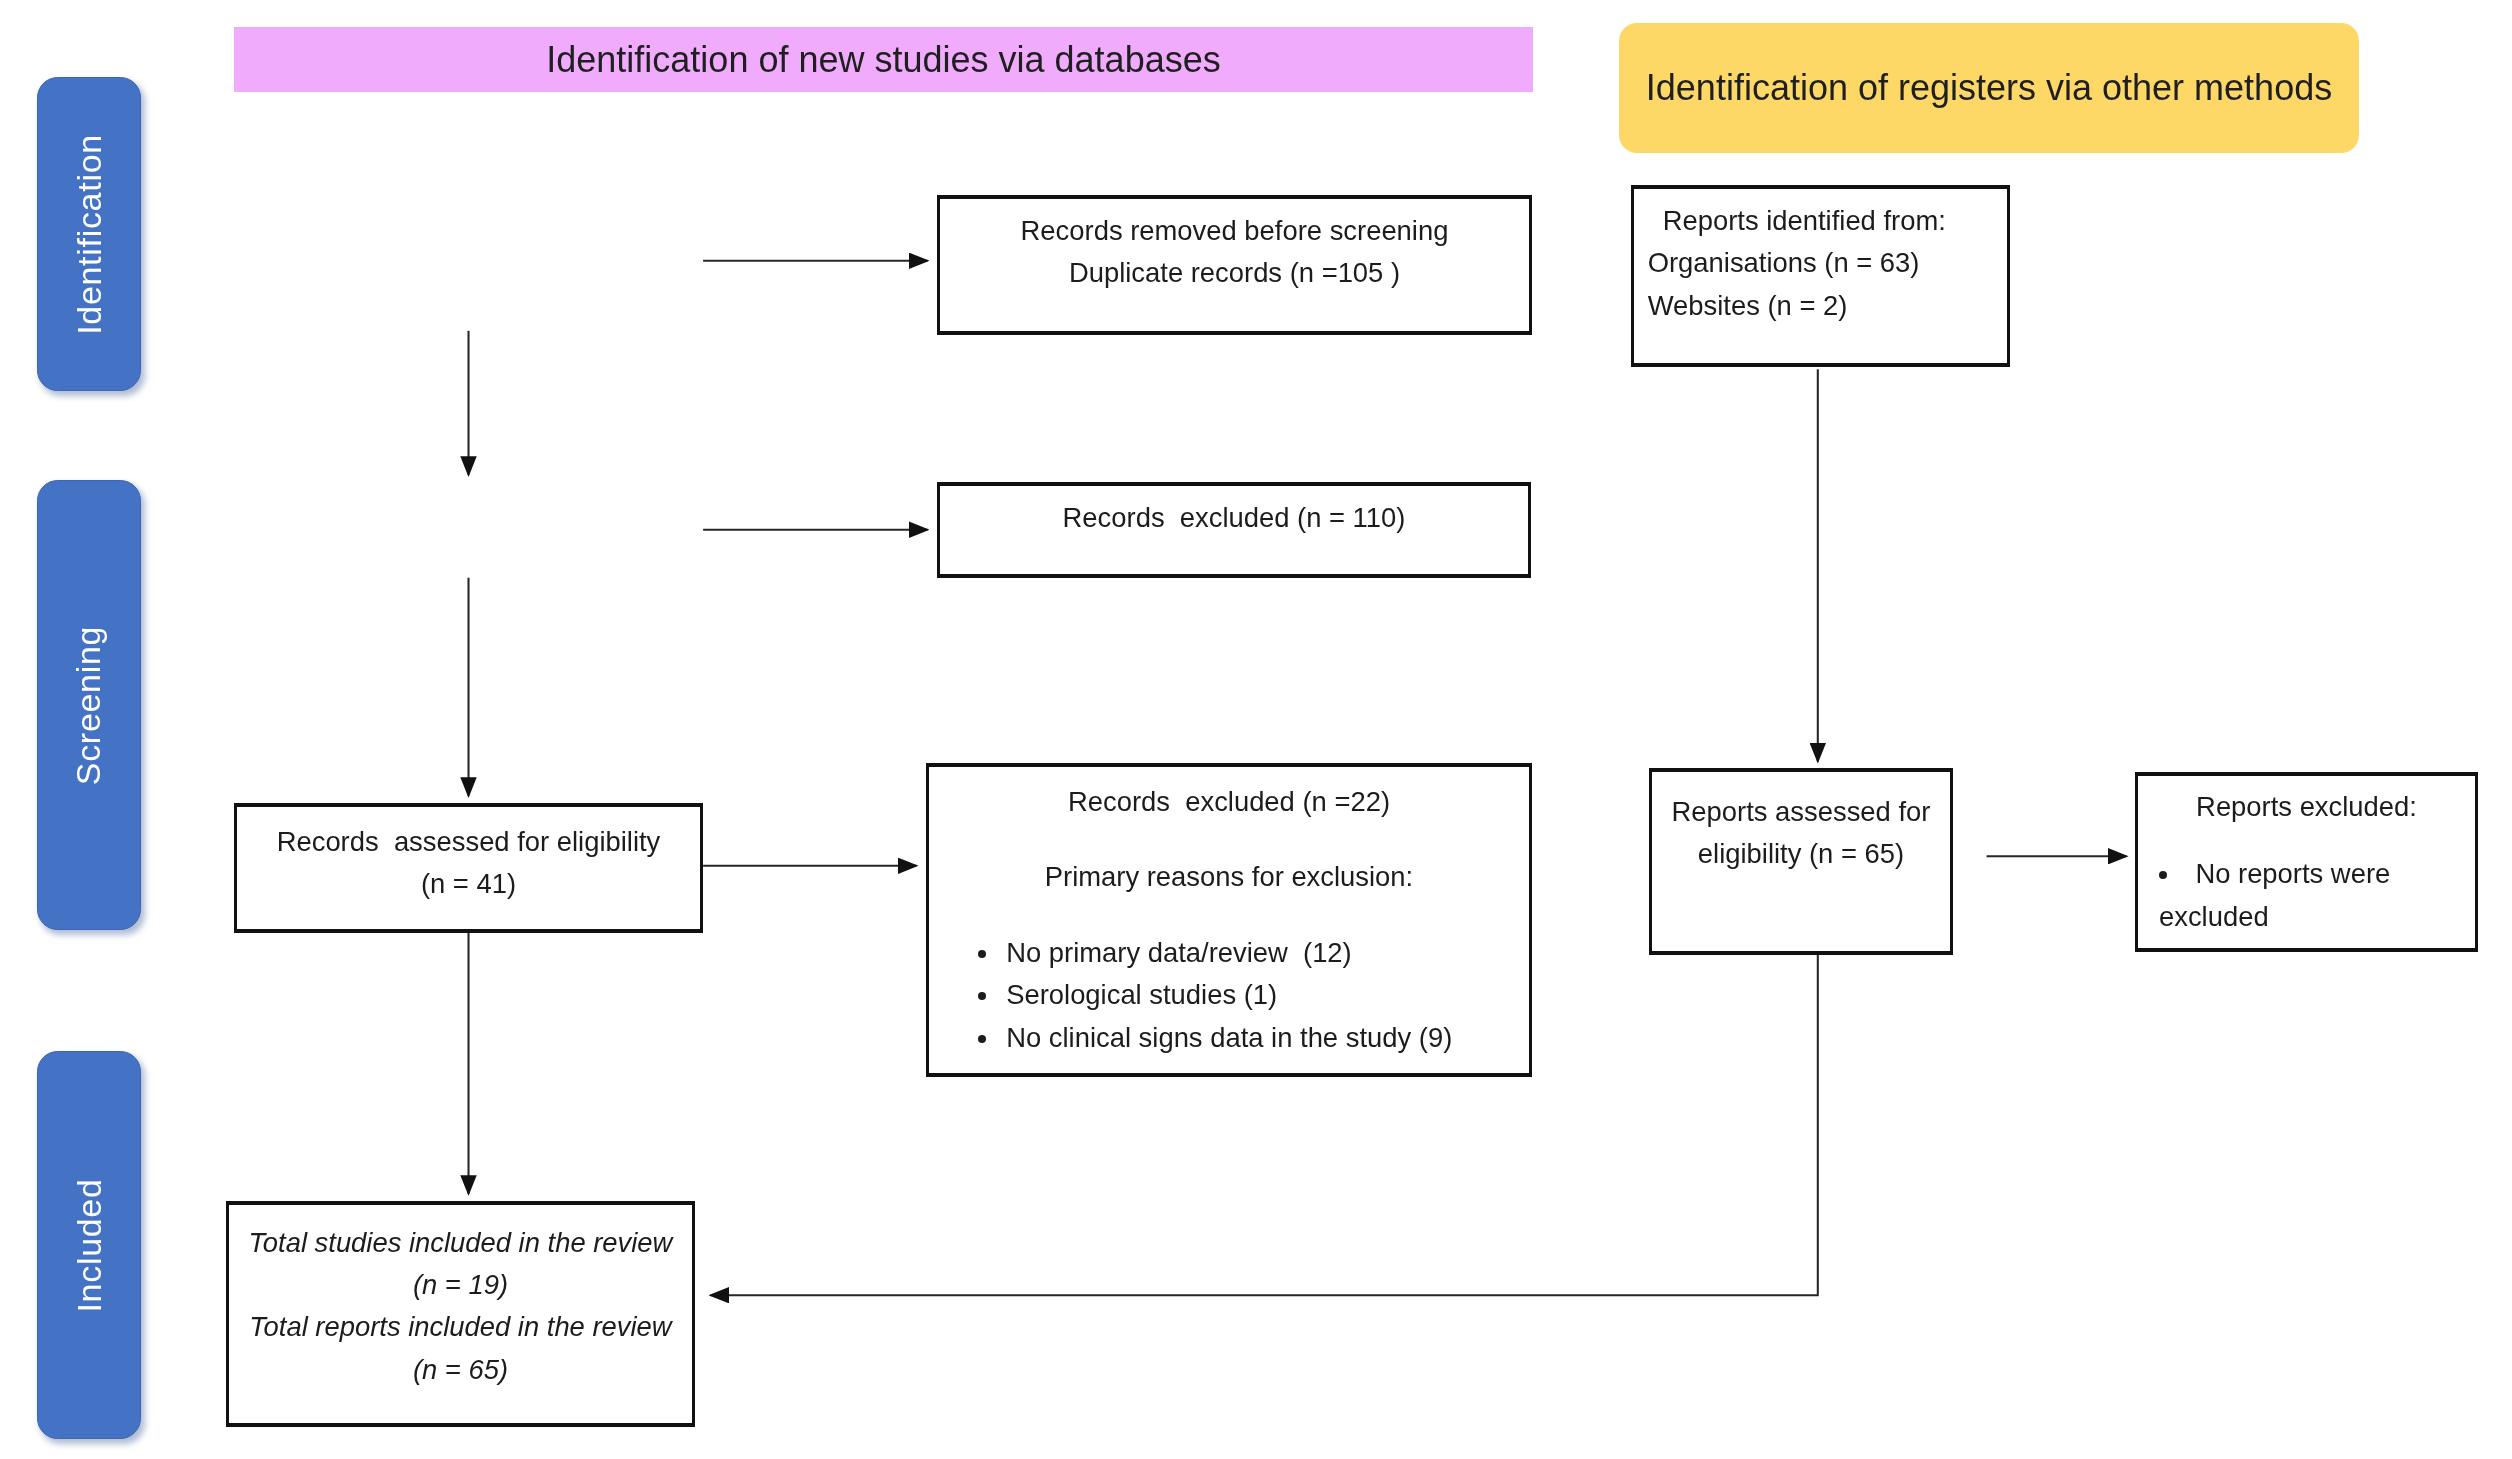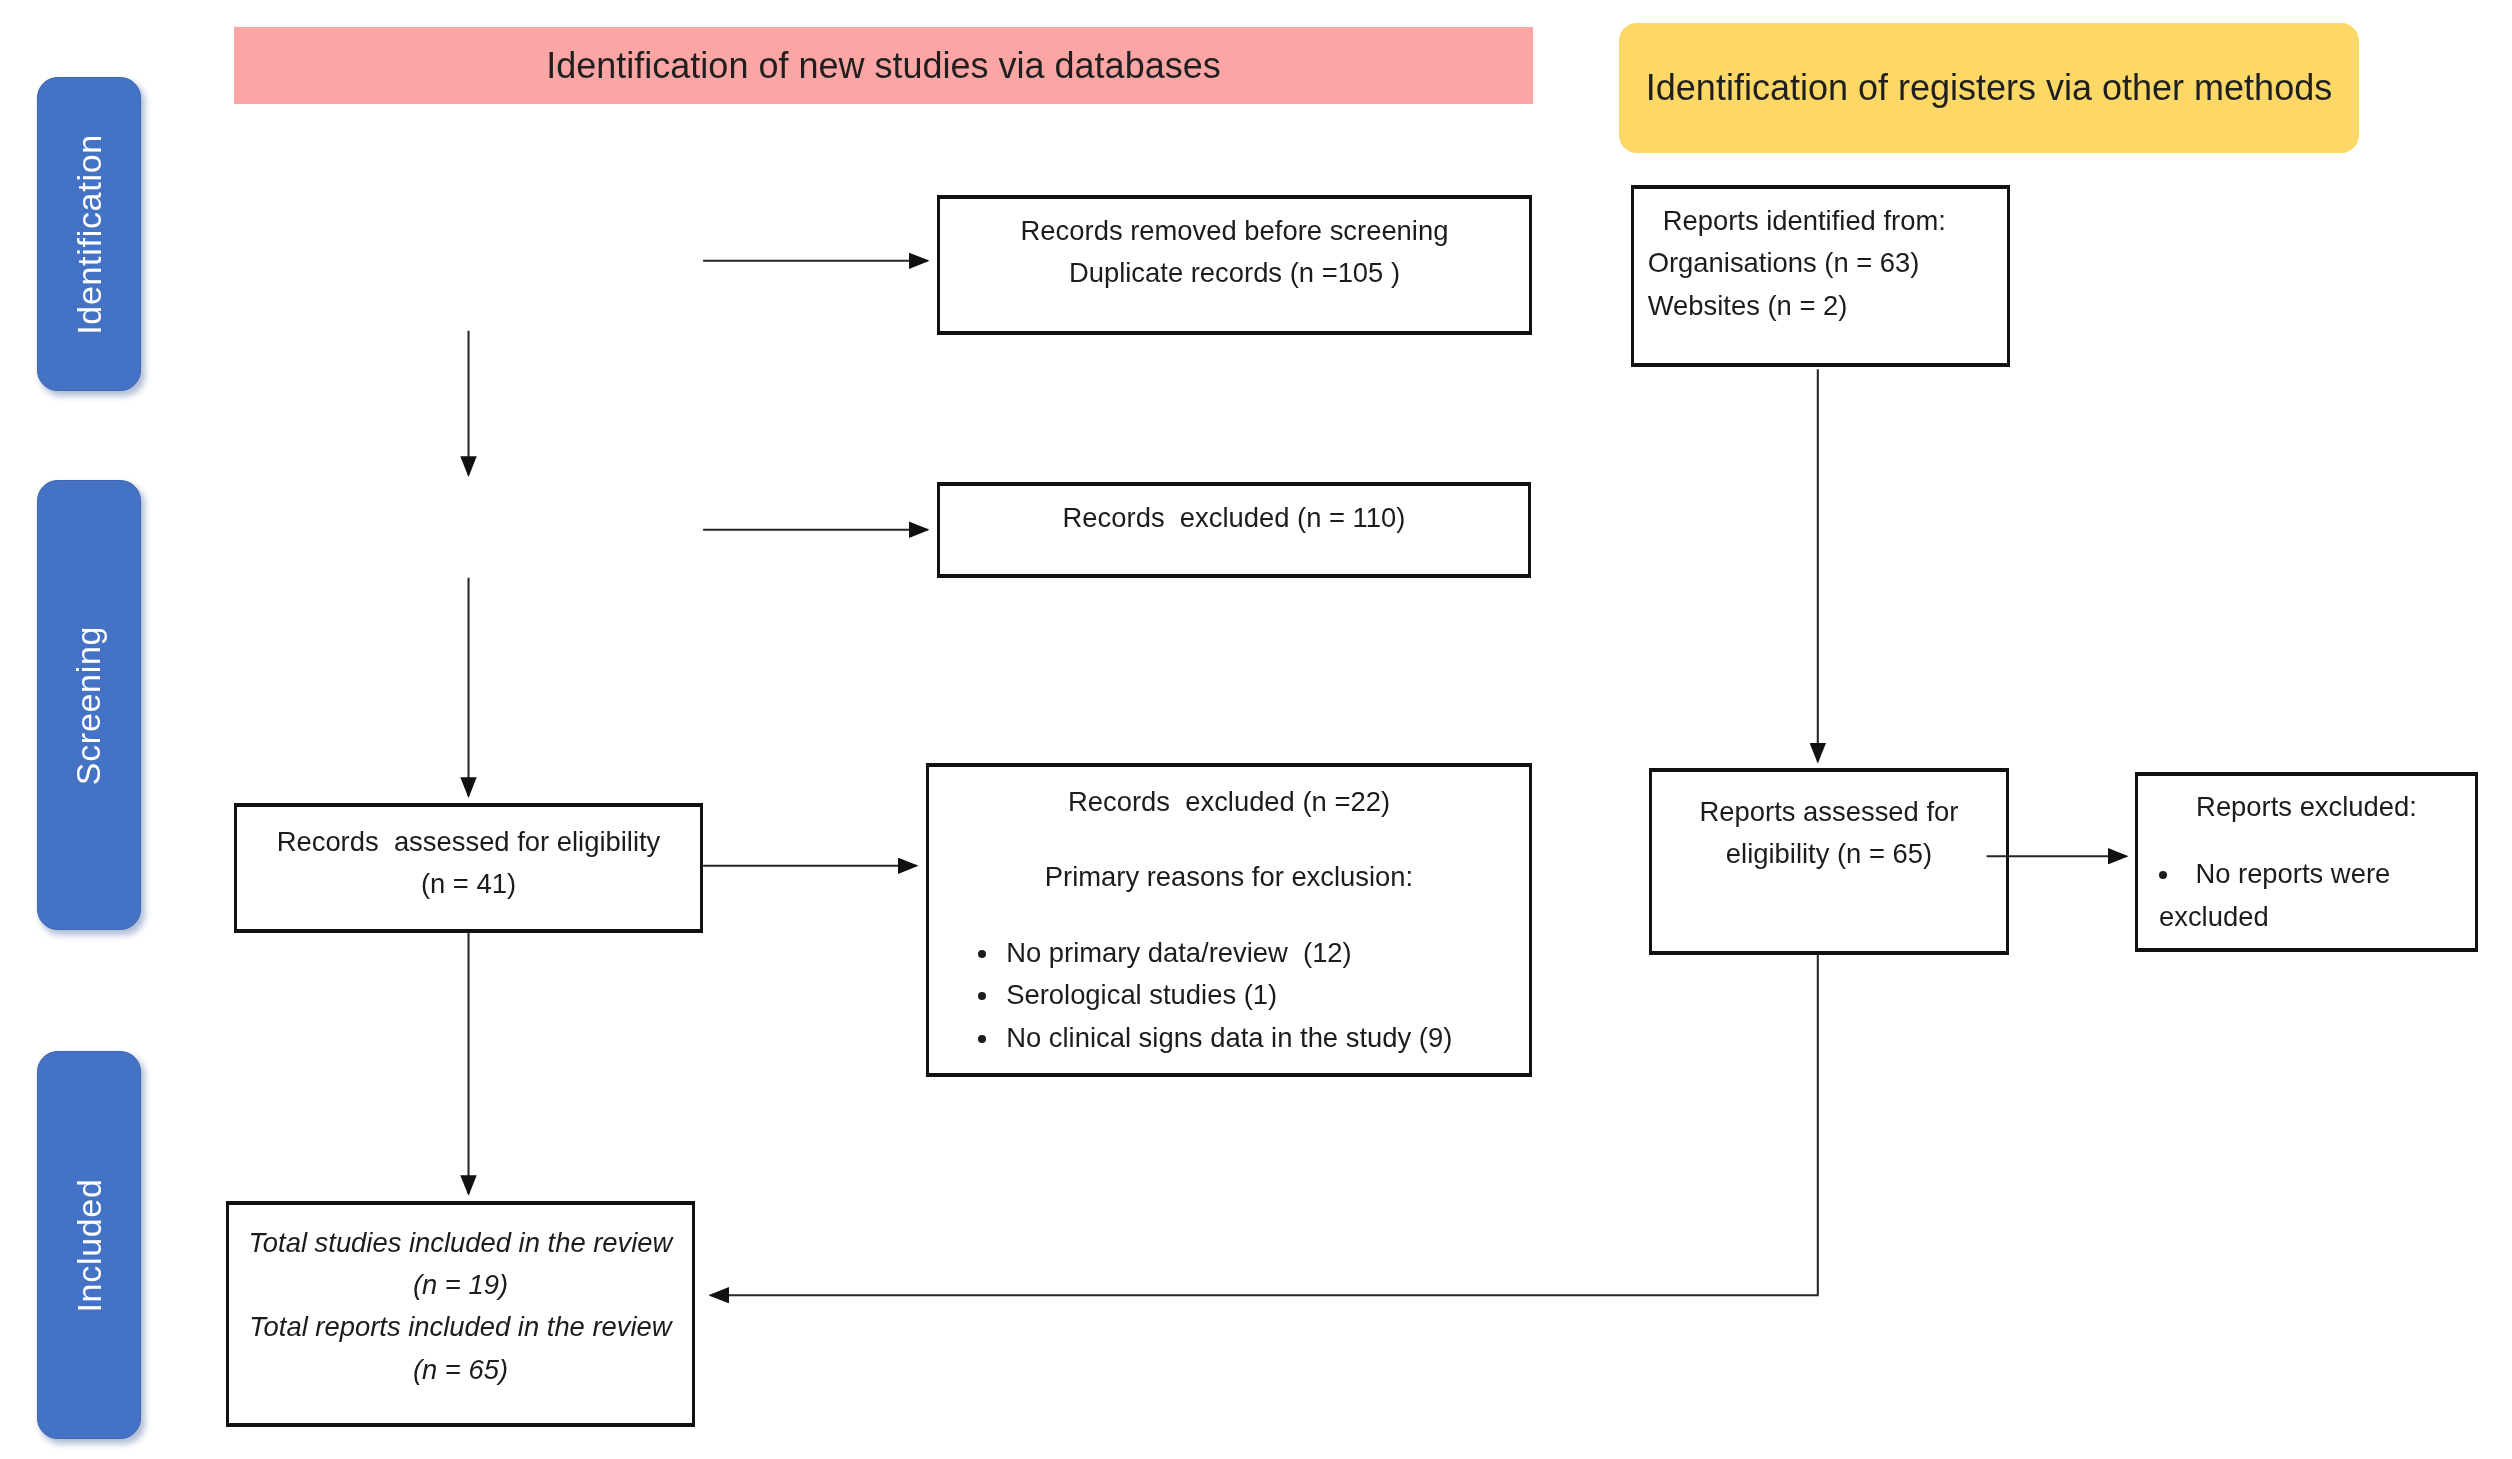--- a/index.html
+++ b/index.html
@@ -38,21 +38,21 @@
     width:295px;
   }
   ul.bullets-centered li{white-space:pre-wrap;}
   .arrows{position:absolute;left:0;top:0;width:2512px;height:1460px;pointer-events:none;}
 </style>
 </head>
 <body>
 
 <div class="canvas">
 
-  <div class="banner" style="left: 234px; top: 27.4px; width: 1299px; height: 77px; background-color: #fca5a5;">
+  <div class="banner" style="left: 234px; top: 27.4px; width: 1299px; height: 65px; background-color: #f0abfc;">
     <span class="line">Identification of new studies via databases</span>
   </div>
   <div class="banner" style="left: 1619px; top: 22.6px; width: 740px; height: 130px; background-color: rgb(253, 216, 102); border-radius: 18px;">
     <span class="line">Identification of registers via other methods</span>
   </div>
 
   <div class="tab" style="left: 37px; top: 77px; width: 104px; height: 314px; background-color: rgb(68, 114, 196);">
     <span class="tab-label">Identification</span>
   </div>
   <div class="tab" style="left: 37px; top: 480px; width: 104px; height: 450px; background-color: rgb(68, 114, 196);">
@@ -89,21 +89,21 @@
     <div class="gap48"></div>
     <span class="line center">Primary reasons for exclusion:</span>
     <div class="gap48"></div>
     <ul class="bullets">
       <li>No primary data/review  (12)</li>
       <li>Serological studies (1)</li>
       <li>No clinical signs data in the study (9)</li>
     </ul>
   </div>
 
-  <div class="box center" style="left:1649px;top:768px;width:360px;height:187px;padding-top:19px;">
+  <div class="box center" style="left:1649px;top:768px;width:304px;height:187px;padding-top:19px;">
     <span class="line">Reports assessed for</span>
     <span class="line">eligibility (n = 65)</span>
   </div>
 
   <div class="box" style="left:2135px;top:772px;width:343px;height:180px;padding-top:9.6px;">
     <span class="line center">Reports excluded:</span>
     <div class="gap36"></div>
     <ul class="bullets-centered">
       <li>No reports were excluded</li>
     </ul>

